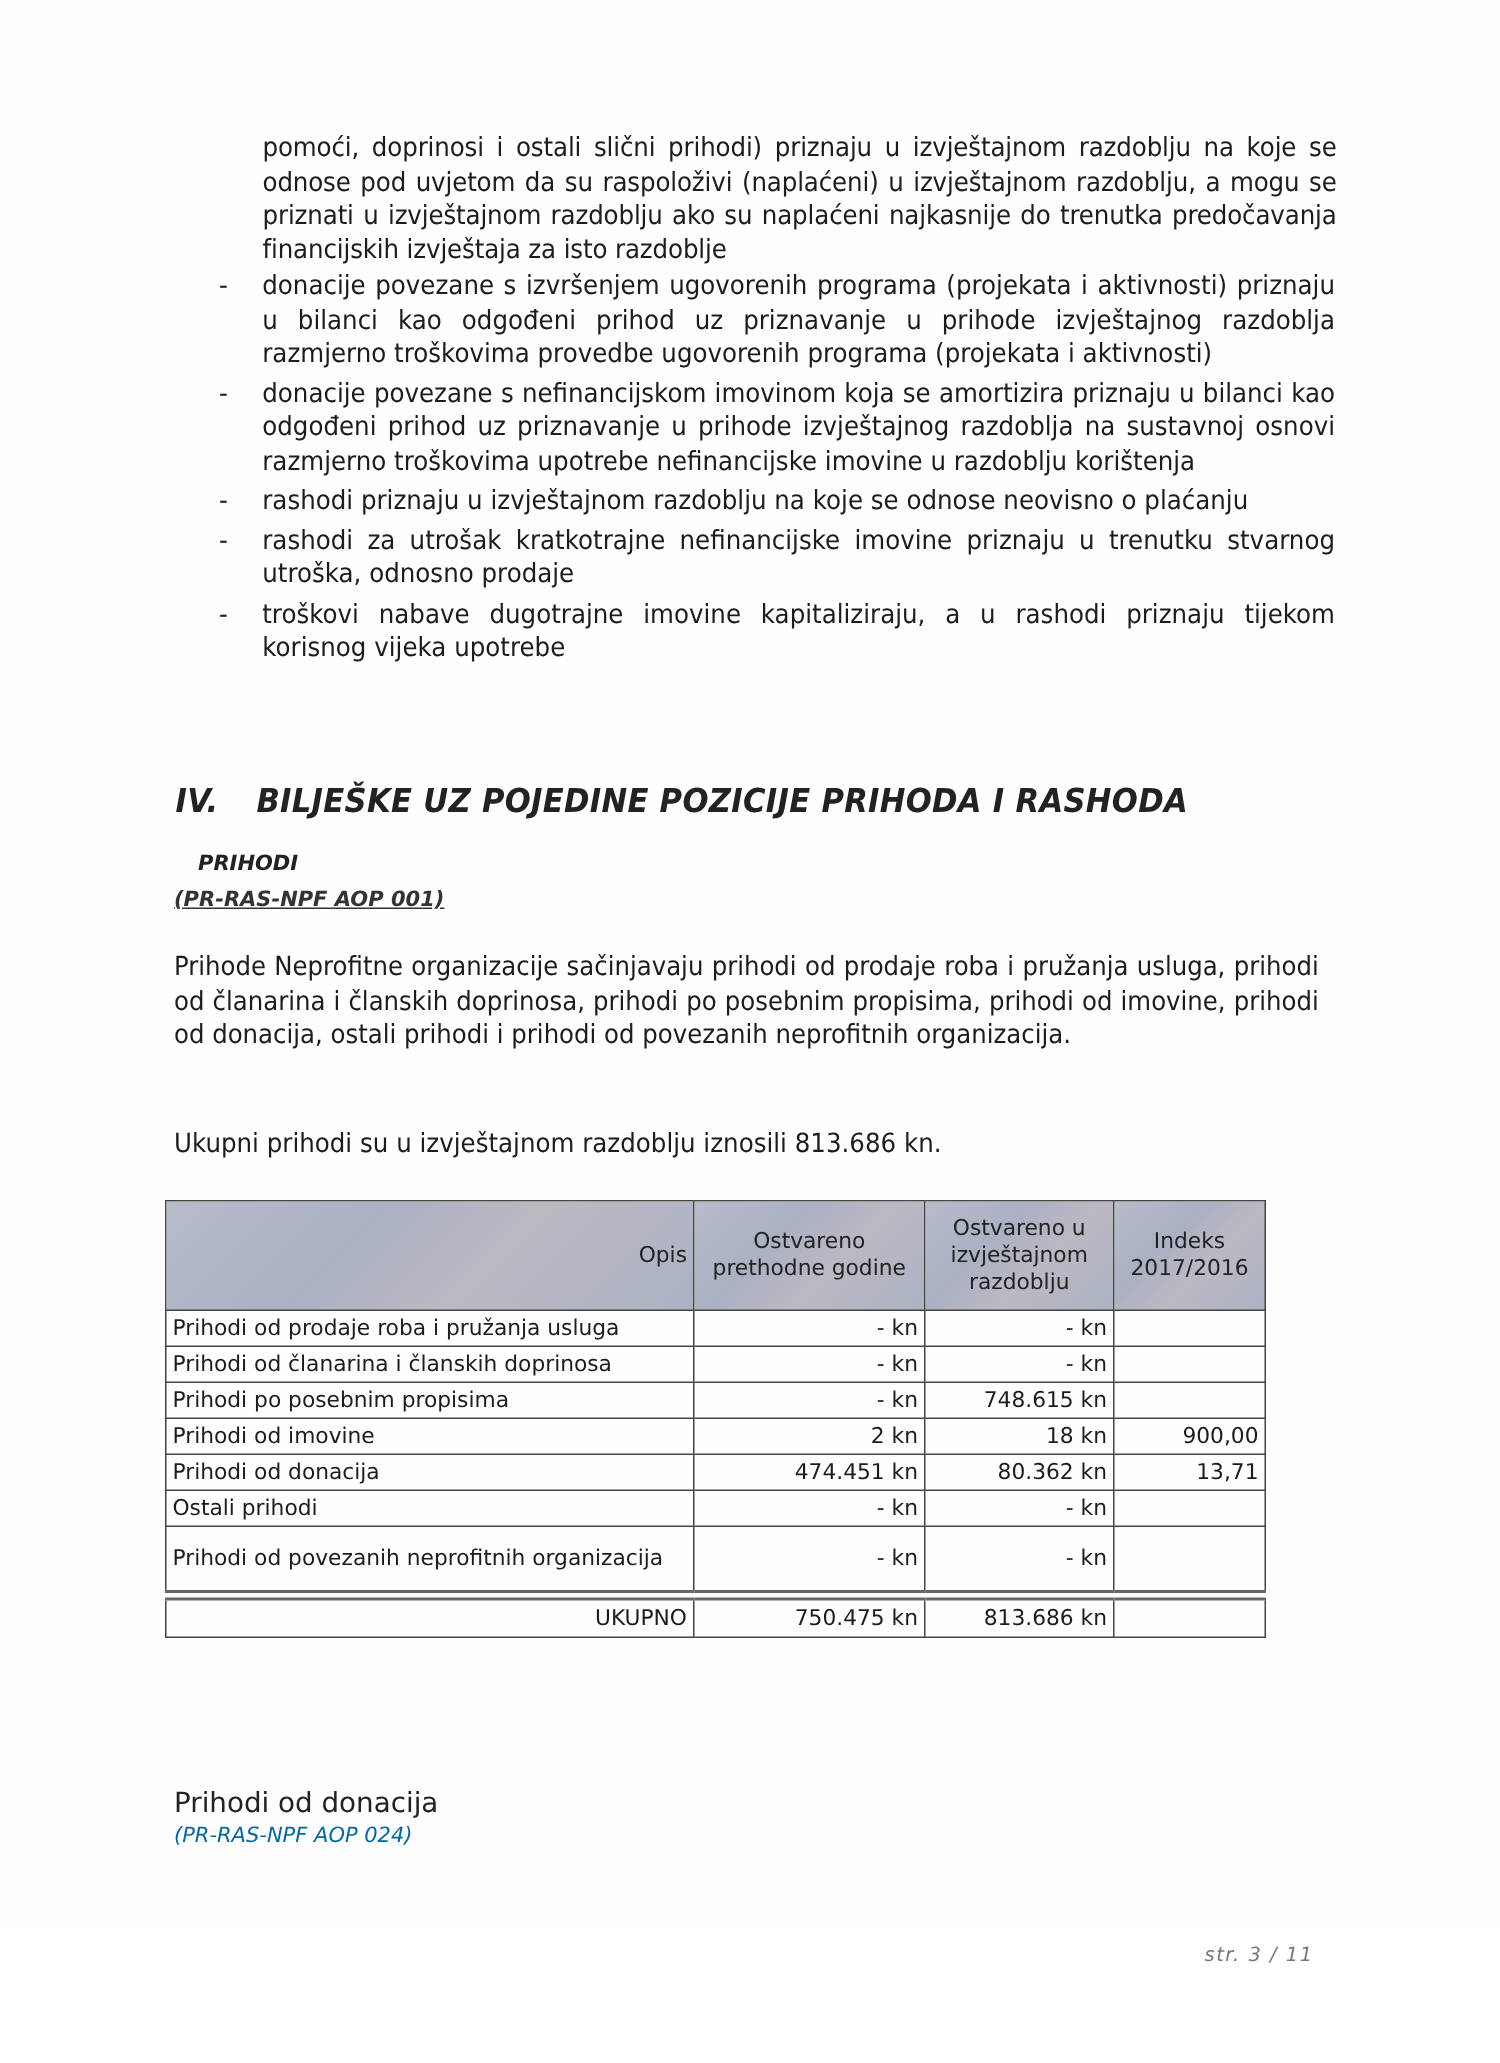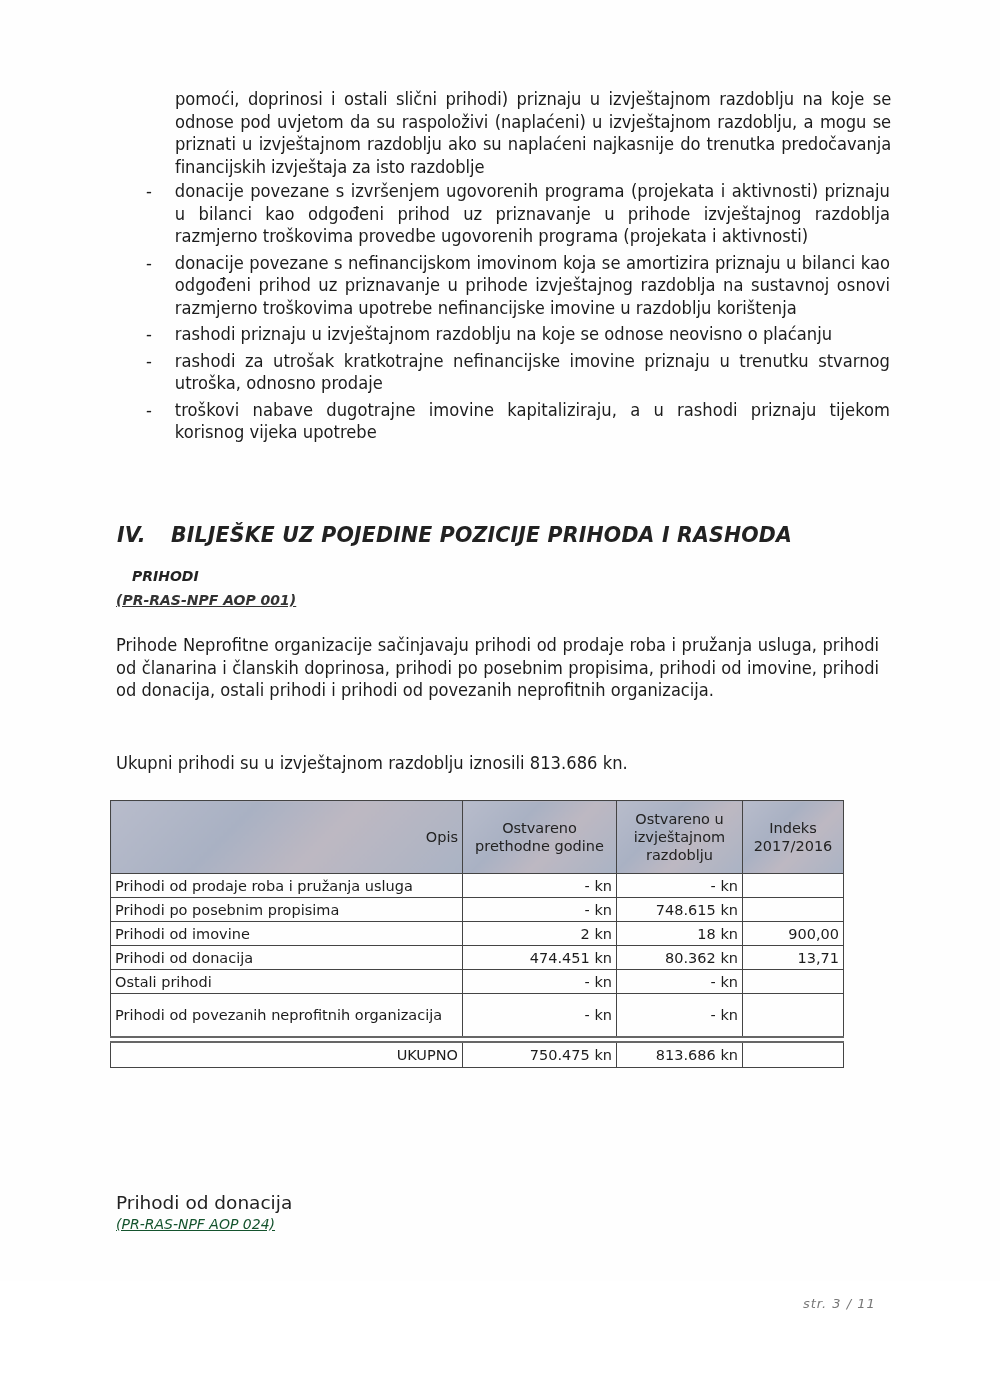--- a/index.html
+++ b/index.html
@@ -162,22 +162,21 @@
       top: 1192px;
       font-size: 18.5px;
       color: #222;
     }
     .sub2-ref {
       position: absolute;
       left: 116px;
       top: 1216px;
       font-size: 14px;
       font-style: italic;
-      text-decoration: underline;
-      color: #14532d;
+      color: #0369a1;
     }
     .page-num {
       position: absolute;
       left: 803px;
       top: 1296px;
       font-size: 13px;
       font-style: italic;
       color: #777;
       letter-spacing: 1px;
     }
@@ -226,20 +225,26 @@
         </tr>
       </thead>
       <tbody>
         <tr>
           <td class="desc">Prihodi od prodaje roba i pružanja usluga</td>
           <td class="num">- kn</td>
           <td class="num">- kn</td>
           <td class="num"></td>
         </tr>
         <tr>
+          <td class="desc">Prihodi od članarina i članskih doprinosa</td>
+          <td class="num">- kn</td>
+          <td class="num">- kn</td>
+          <td class="num"></td>
+        </tr>
+        <tr>
           <td class="desc">Prihodi po posebnim propisima</td>
           <td class="num">- kn</td>
           <td class="num">748.615 kn</td>
           <td class="num"></td>
         </tr>
         <tr>
           <td class="desc">Prihodi od imovine</td>
           <td class="num">2 kn</td>
           <td class="num">18 kn</td>
           <td class="num">900,00</td>

